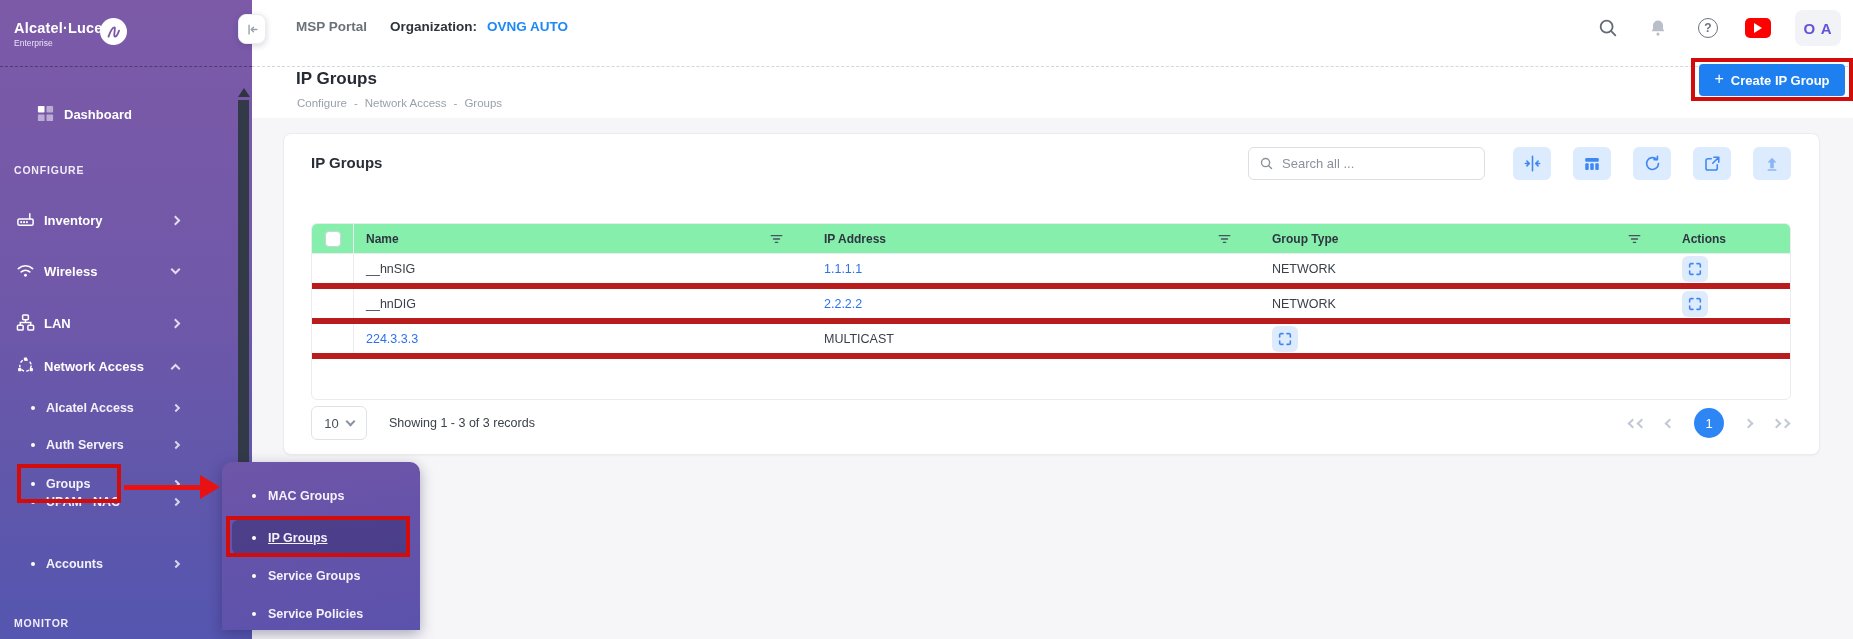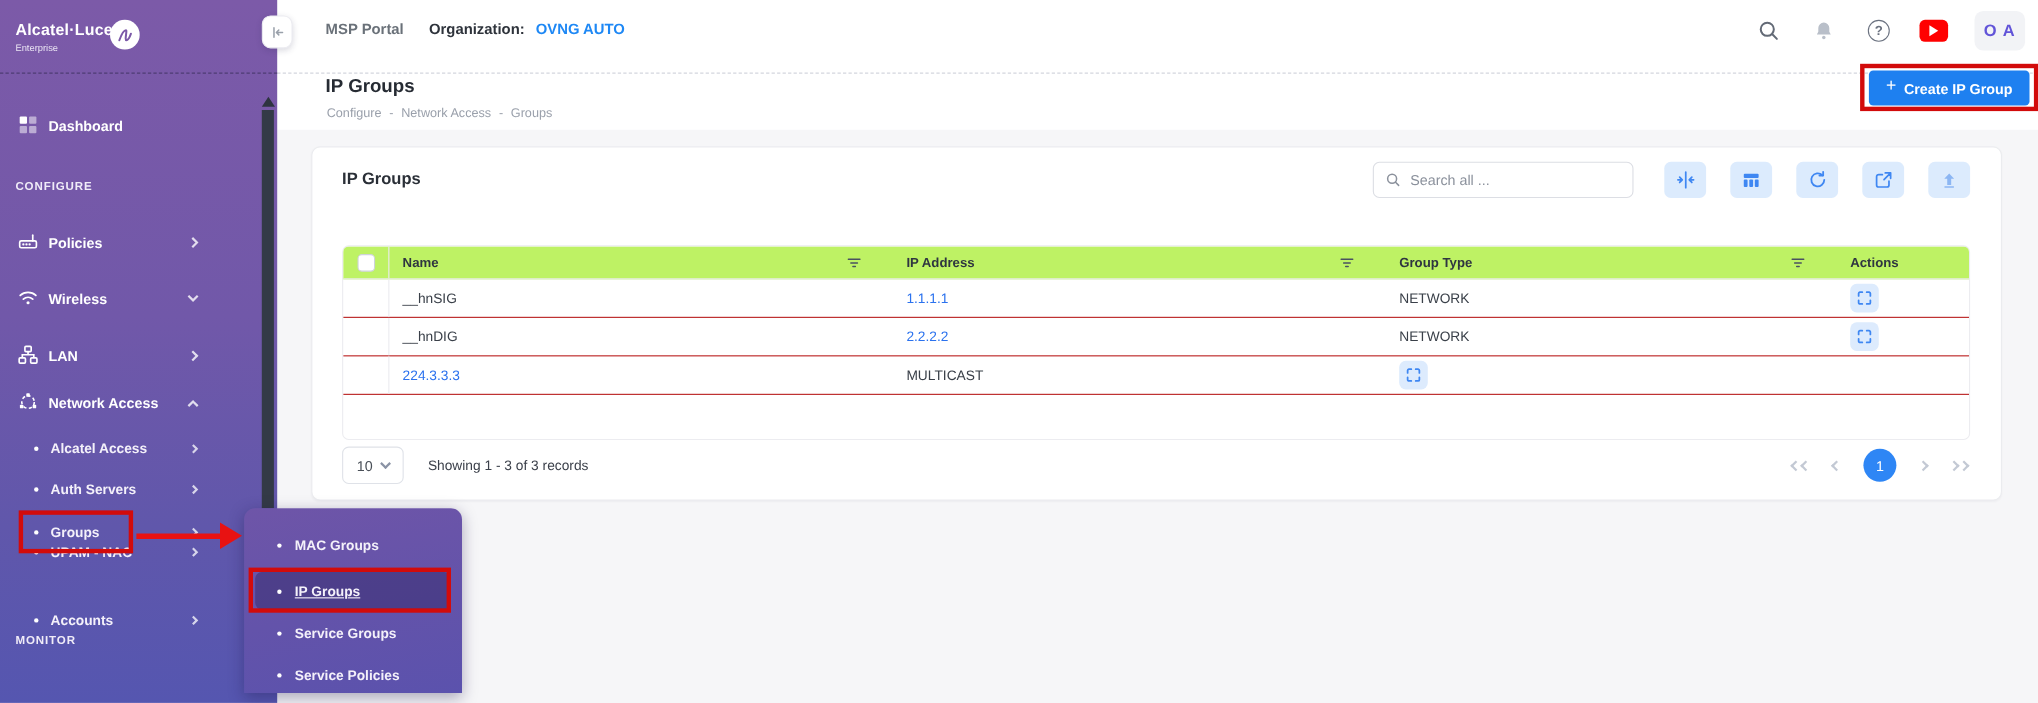--- a/index.html
+++ b/index.html
@@ -50,22 +50,22 @@
     display:flex; align-items:center; padding:0 10px; gap:8px; margin-right:6px;}
   .search-box input{border:none; outline:none; flex:1; font-size:13px; color:#40454e;
     font-family:"Liberation Sans", sans-serif; background:transparent;}
   .search-box input::placeholder{color:#8b919c;}
   .tool-btn{width:38px; height:33px; border:none; border-radius:6px; background:#dcebfd; display:flex;
     align-items:center; justify-content:center; cursor:pointer;}
 
   
   .table{top:89px; left:27px; width:1480px; border:1px solid #ececf0; border-radius:6px; overflow:hidden; background:#fff;}
   .t-row{display:grid; grid-template-columns:42px 458px 448px 410px 1fr; align-items:center;}
-  .t-head{height:30px; background:#bef264; border-bottom:1px solid #ececf0; font-size:12px; font-weight:bold; color:#2f3540;}
-  .t-data{height:35px; border-bottom:1px solid #b91c1c; font-size:12.5px; color:#3a4049;}
+  .t-head{height:30px; background:#86efac; border-bottom:1px solid #ececf0; font-size:12px; font-weight:bold; color:#2f3540;}
+  .t-data{height:35px; border-bottom:6px solid #b91c1c; font-size:12.5px; color:#3a4049;}
   .t-filler{height:40px;}
   .cell{padding-left:12px; position:relative; height:100%; display:flex; align-items:center;}
   .cell-check{justify-content:center; border-right:1px solid #ececf0; padding-left:0;}
   .checkbox{width:16px; height:16px; border:1.5px solid #ced3da; border-radius:4px; background:#fff; cursor:pointer;}
   .filter{position:absolute; right:28px; top:50%; transform:translateY(-50%); cursor:pointer; display:flex;}
   .ip-link{color:var(--link); cursor:pointer; text-decoration:none;}
   .expand-btn{width:26px; height:26px; background:#ddebfd; border:none; border-radius:6px; display:flex;
     align-items:center; justify-content:center; cursor:pointer;}
 
   
@@ -326,21 +326,21 @@
 
   <div class="abs sidebar">
     <div class="abs logo-name">Alcatel·Lucent</div>
     <div class="abs logo-sub">Enterprise</div>
     <div class="abs logo-mark">
       <svg width="22" height="22" viewBox="0 0 24 24" fill="none" stroke="#7b59a8" stroke-width="2" stroke-linecap="round">
           <path d="M6 17c2.5-7 5-10 6.5-10 1.5 0-1.5 10 .5 10s3.5-3.5 4.5-6.5"></path>
         </svg>
     </div>
 
-    <div class="abs side-item" style="top:102px;">
+    <div class="abs side-item" style="top:102px;margin-left:20px;">
       <span class="side-icon">
         <svg width="19" height="19" viewBox="0 0 20 20">
             <rect x="2" y="2" width="7" height="7" rx="1" fill="#fff"></rect>
             <rect x="11" y="2" width="7" height="7" rx="1" fill="#fff" opacity=".5"></rect>
             <rect x="2" y="11" width="7" height="7" rx="1" fill="#fff" opacity=".5"></rect>
             <rect x="11" y="11" width="7" height="7" rx="1" fill="#fff" opacity=".5"></rect>
           </svg>
       </span>
       <span class="lbl">Dashboard</span>
     </div>
@@ -348,21 +348,21 @@
     <div class="abs sec-label" style="top:164px;">CONFIGURE</div>
 
     <div class="abs side-item" style="top:208px;">
       <span class="side-icon">
         <svg width="19" height="19" viewBox="0 0 20 20" fill="none" stroke="#fff" stroke-width="1.6">
             <rect x="2" y="9.5" width="16" height="6.5" rx="1.5"></rect>
             <path d="M5.5 12.8h.01M8.5 12.8h.01M11.5 12.8h.01" stroke-linecap="round" stroke-width="2.2"></path>
             <path d="M14.5 9.5V4" stroke-linecap="round"></path>
           </svg>
       </span>
-      <span class="lbl">Policies</span>
+      <span class="lbl">Inventory</span>
       <span class="side-chev" style="transform:rotate(-45deg);"></span>
     </div>
 
     <div class="abs side-item" style="top:259px;">
       <span class="side-icon">
         <svg width="19" height="19" viewBox="0 0 20 20" fill="none" stroke="#fff" stroke-width="1.7" stroke-linecap="round">
             <path d="M2.5 8a11 11 0 0 1 15 0"></path>
             <path d="M5.5 11.5a7 7 0 0 1 9 0"></path>
             <circle cx="10" cy="15" r="1.5" fill="#fff" stroke="none"></circle>
           </svg>
@@ -416,21 +416,21 @@
       <span class="dot"></span>
       <span class="lbl">UPAM - NAC</span>
       <span class="sub-chev"></span>
     </div>
     <div class="abs sub-item" style="top:552px;">
       <span class="dot"></span>
       <span class="lbl">Accounts</span>
       <span class="sub-chev"></span>
     </div>
 
-    <div class="abs sec-label" style="top:576px;">MONITOR</div>
+    <div class="abs sec-label" style="top:617px;">MONITOR</div>
   </div>
 
   <div class="abs dash-line-side"></div>
   <div class="abs sb-up"></div>
   <div class="abs sb-thumb"></div>
 
   <div class="abs collapse-btn">
     <svg width="15" height="15" viewBox="0 0 24 24" fill="none" stroke="#99a0aa" stroke-width="2.2" stroke-linecap="round" stroke-linejoin="round">
         <path d="M6.5 5v14M19 12H10M13.5 8.5 10 12l3.5 3.5"></path>
       </svg>

